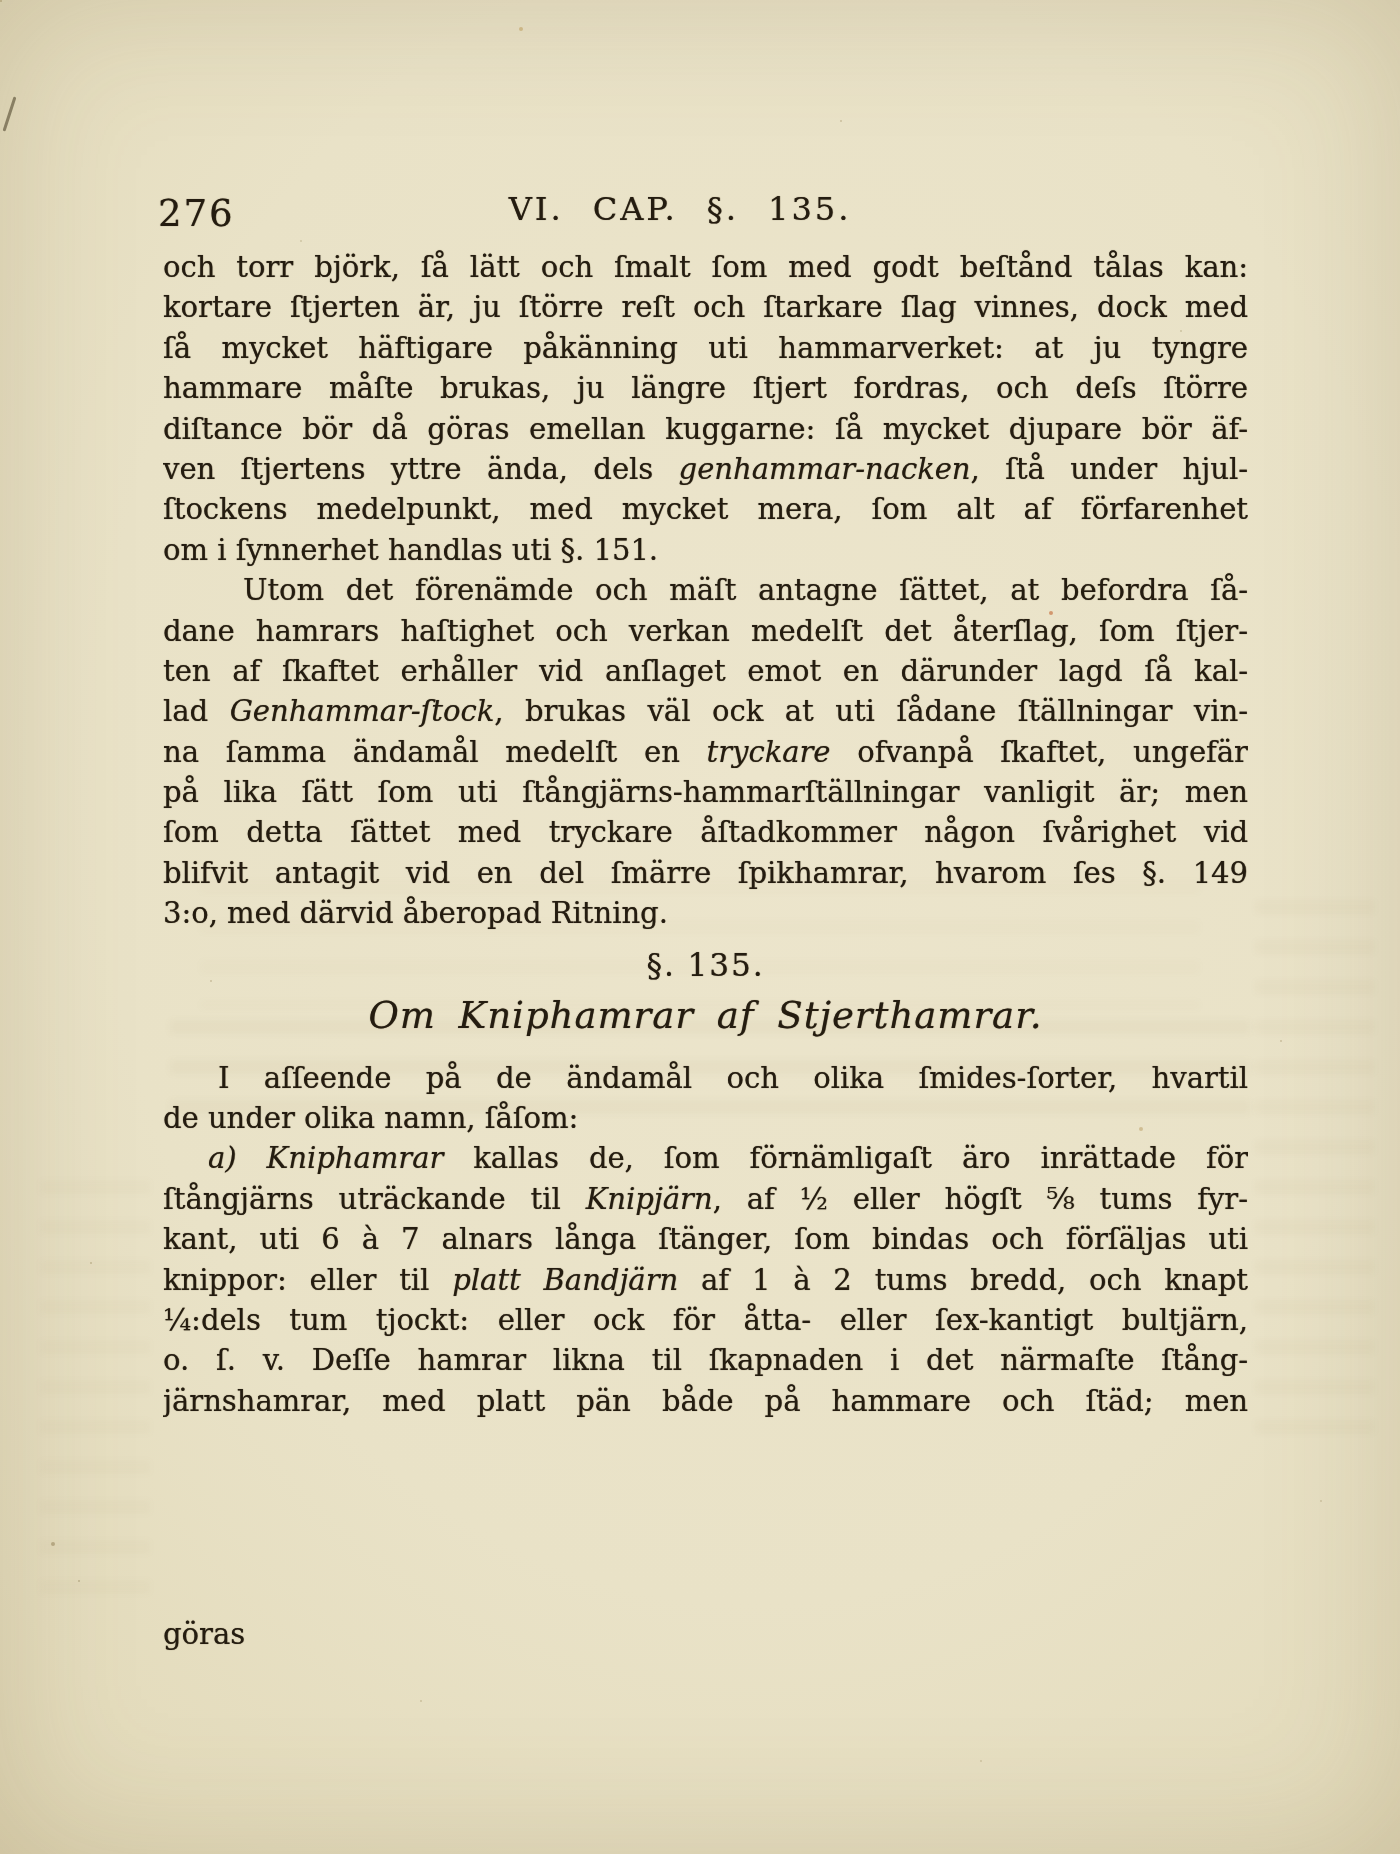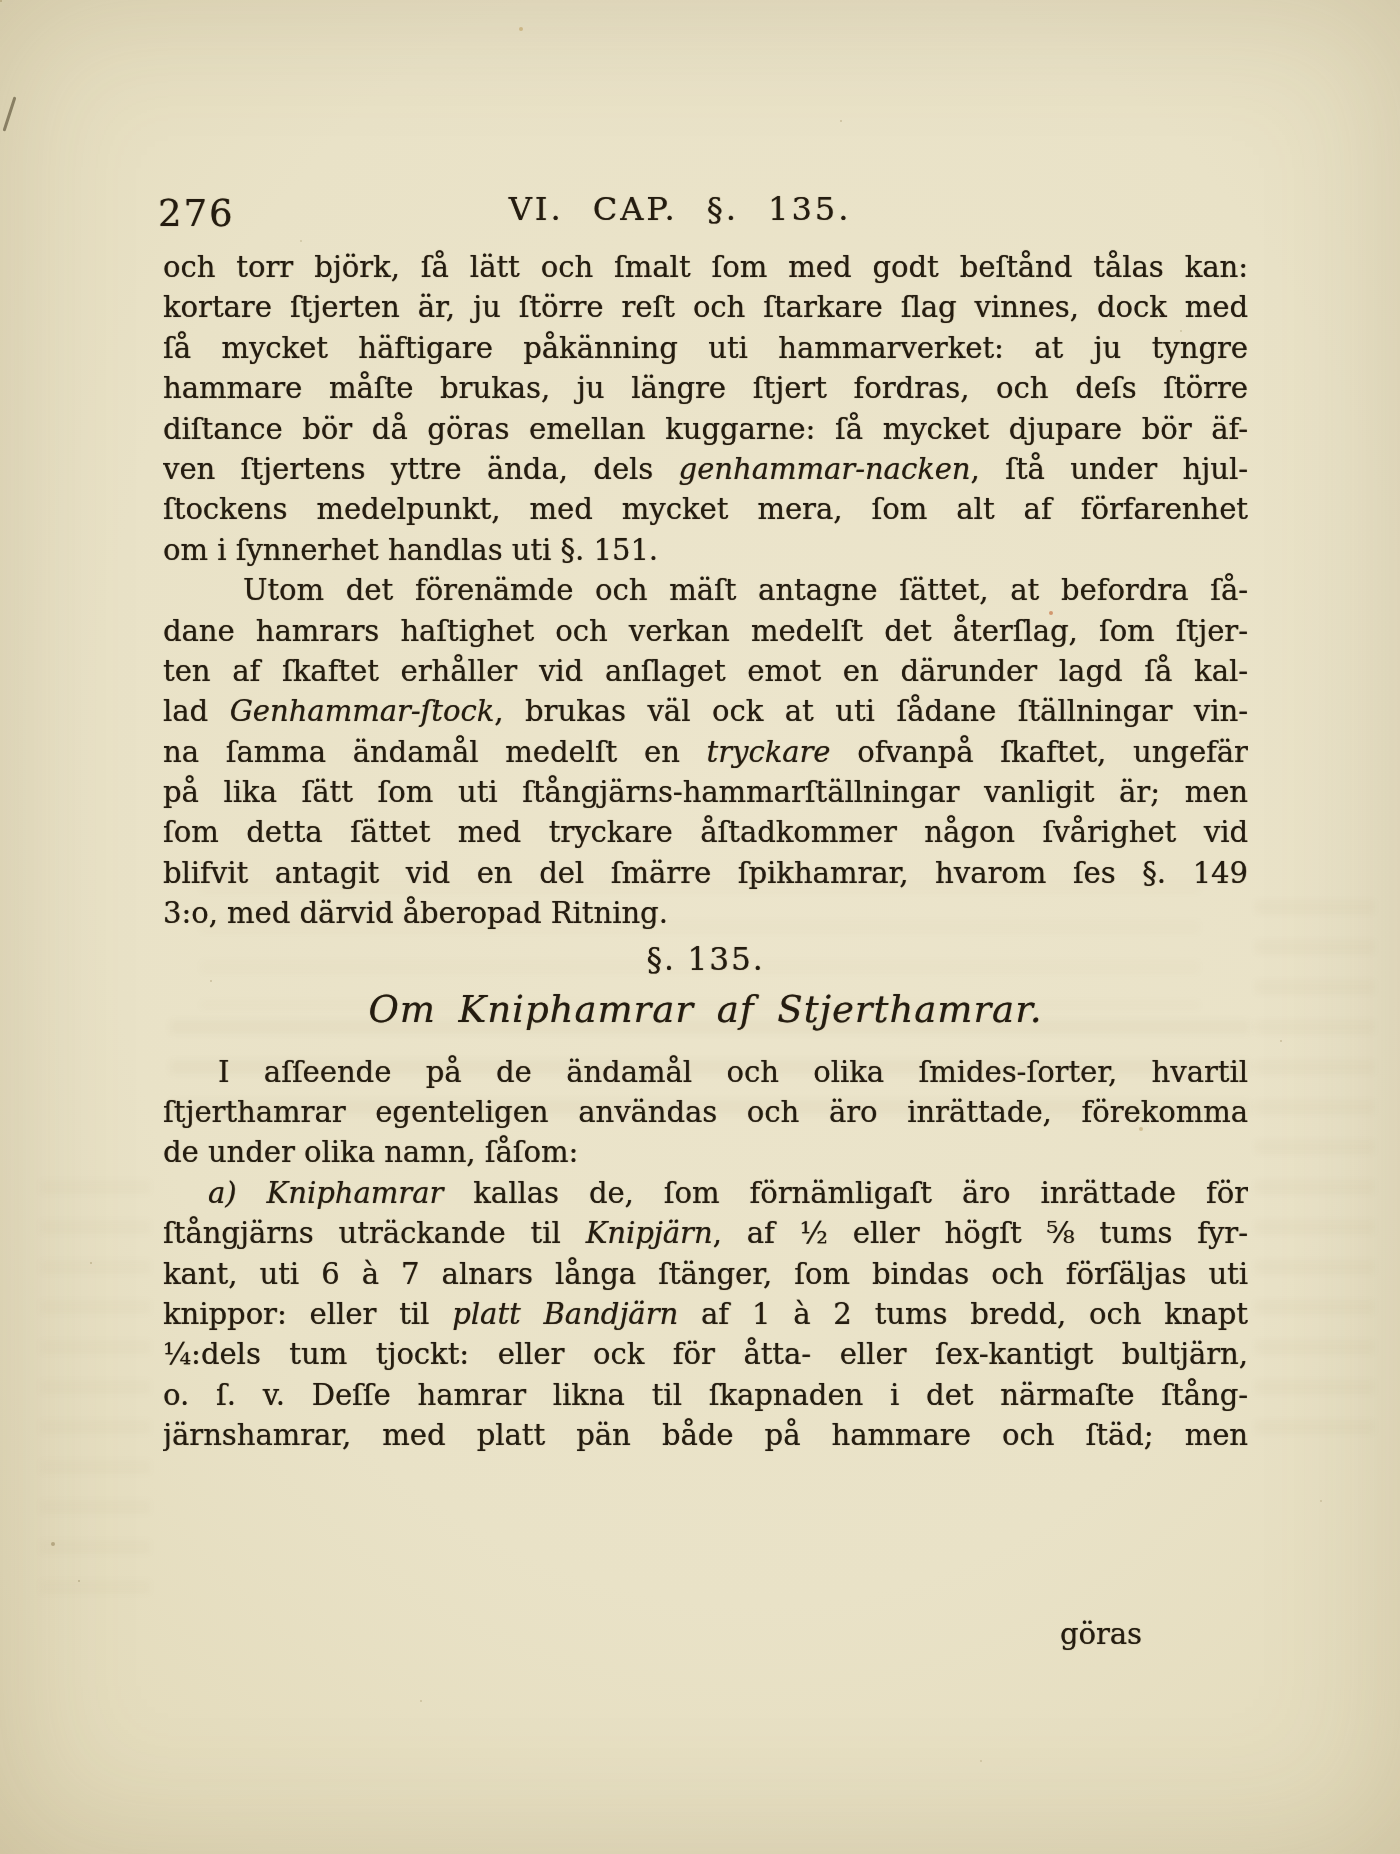--- a/index.html
+++ b/index.html
@@ -69,30 +69,30 @@
   .line{
     line-height:40.4px;height:40.4px;overflow:hidden;
     text-align:justify;text-align-last:justify;
   }
   .line.nojust{text-align-last:left;}
   .line.ind-lg{text-indent:80px;}
   .line.ind-md{text-indent:55px;}
   .line.ind-sm{text-indent:45px;}
   .it{font-style:italic;}
   .sec-num{
-    text-align:center;font-size:31px;line-height:46px;margin-top:2px;
+    text-align:center;font-size:31px;line-height:46px;margin-top:8px;
     letter-spacing:2px;
   }
   .sec-title{
     text-align:center;font-style:italic;font-size:37px;line-height:56px;
     margin-bottom:14px;letter-spacing:1px;word-spacing:10px;
   }
   .catchword{
     position:absolute;top:1614px;left:163px;width:1085px;
-    text-align:right;padding-right:106px;box-sizing:border-box;
+    padding-right:106px;box-sizing:border-box;
     font-size:29px;line-height:40px;
   }
 </style>
 </head>
 <body>
 
 <div class="page">
   <span class="specks"></span>
   <span class="corner-mark"></span>
   <div class="ghost g1"></div>
@@ -117,21 +117,20 @@
       <div class="line"><span>ten af ſkaftet erhåller vid anſlaget emot en därunder lagd ſå kal-</span></div>
       <div class="line"><span>lad </span><span class="it">Genhammar-ſtock</span><span>, brukas väl ock at uti ſådane ſtällningar vin-</span></div>
       <div class="line"><span>na ſamma ändamål medelſt en </span><span class="it">tryckare</span><span> ofvanpå ſkaftet, ungefär</span></div>
       <div class="line"><span>på lika ſätt ſom uti ſtångjärns-hammarſtällningar vanligit är; men</span></div>
       <div class="line"><span>ſom detta ſättet med tryckare åſtadkommer någon ſvårighet vid</span></div>
       <div class="line"><span>blifvit antagit vid en del ſmärre ſpikhamrar, hvarom ſes §. 149</span></div>
       <div class="line nojust"><span>3:o, med därvid åberopad Ritning.</span></div>
       <div class="sec-num">§. 135.</div>
       <div class="sec-title">Om Kniphamrar af Stjerthamrar.</div>
       <div class="line ind-md"><span>I aſſeende på de ändamål och olika ſmides-ſorter, hvartil</span></div>
-      <div class="line"><span>ſtjerthamrar egenteligen användas och äro inrättade, förekomma</span></div>
       <div class="line nojust"><span>de under olika namn, ſåſom:</span></div>
       <div class="line ind-sm"><span class="it">a) Kniphamrar</span><span> kallas de, ſom förnämligaſt äro inrättade för</span></div>
       <div class="line"><span>ſtångjärns uträckande til </span><span class="it">Knipjärn</span><span>, af ½ eller högſt ⅝ tums fyr-</span></div>
       <div class="line"><span>kant, uti 6 à 7 alnars långa ſtänger, ſom bindas och förſäljas uti</span></div>
       <div class="line"><span>knippor: eller til </span><span class="it">platt Bandjärn</span><span> af 1 à 2 tums bredd, och knapt</span></div>
       <div class="line"><span>¼:dels tum tjockt: eller ock för åtta- eller ſex-kantigt bultjärn,</span></div>
       <div class="line"><span>o. ſ. v. Deſſe hamrar likna til ſkapnaden i det närmaſte ſtång-</span></div>
       <div class="line"><span>järnshamrar, med platt pän både på hammare och ſtäd; men</span></div>
     </div>
 

